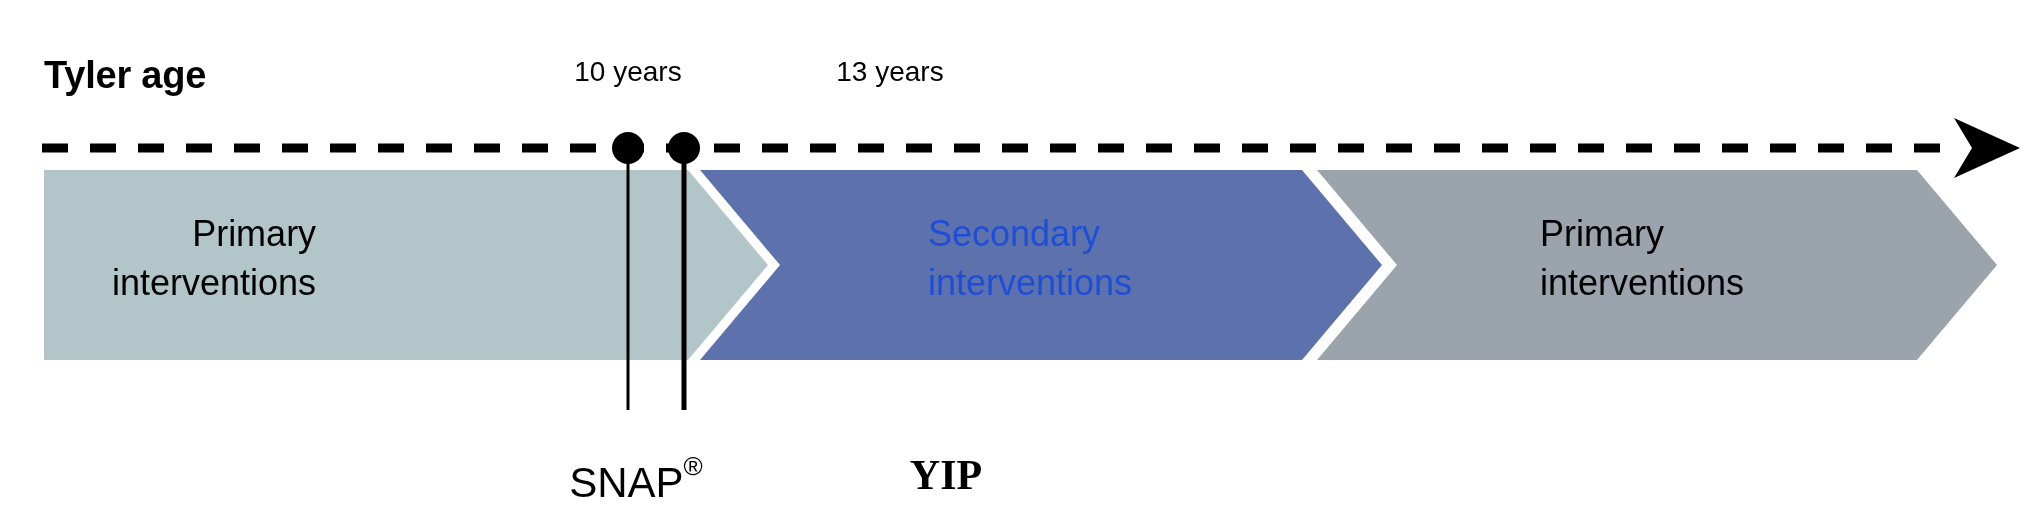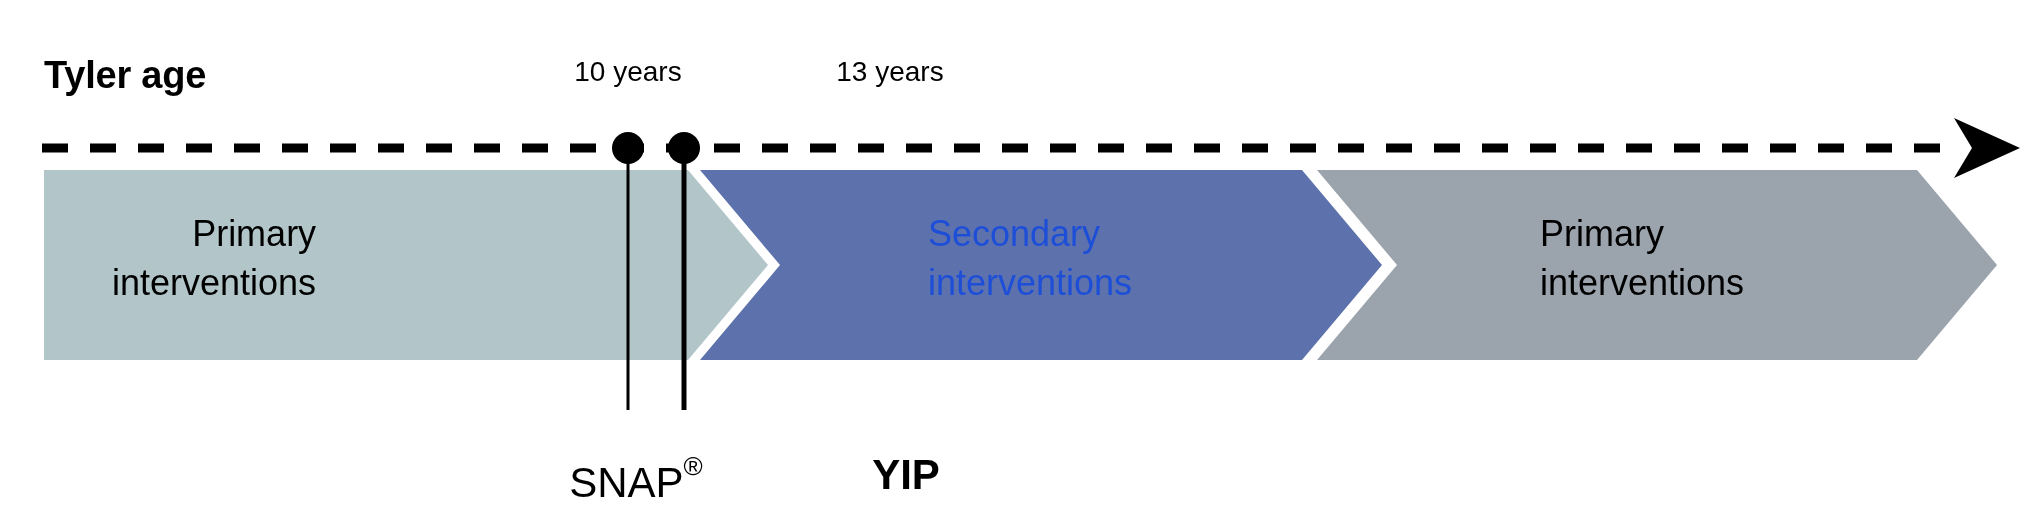--- a/index.html
+++ b/index.html
@@ -110,17 +110,17 @@
   <div class="chev-text secondary" style="left:928px; top:210px;">Secondary
 interventions</div>
 
   <div class="chev-text tertiary" style="left:1540px; top:210px;">Primary
 interventions</div>
 
   <div class="prog-label light" style="left:636px; top:412px;">
     <span>SNAP</span><span class="reg">®</span>
   </div>
 
-  <div class="prog-label bold" style="left:906px; top:412px;">
+  <div class="prog-label bold" style="left:946px; top:412px;font-family:Liberation Serif, serif;">
     <span>YIP</span>
   </div>
 
 </div>
 
 </body></html>

